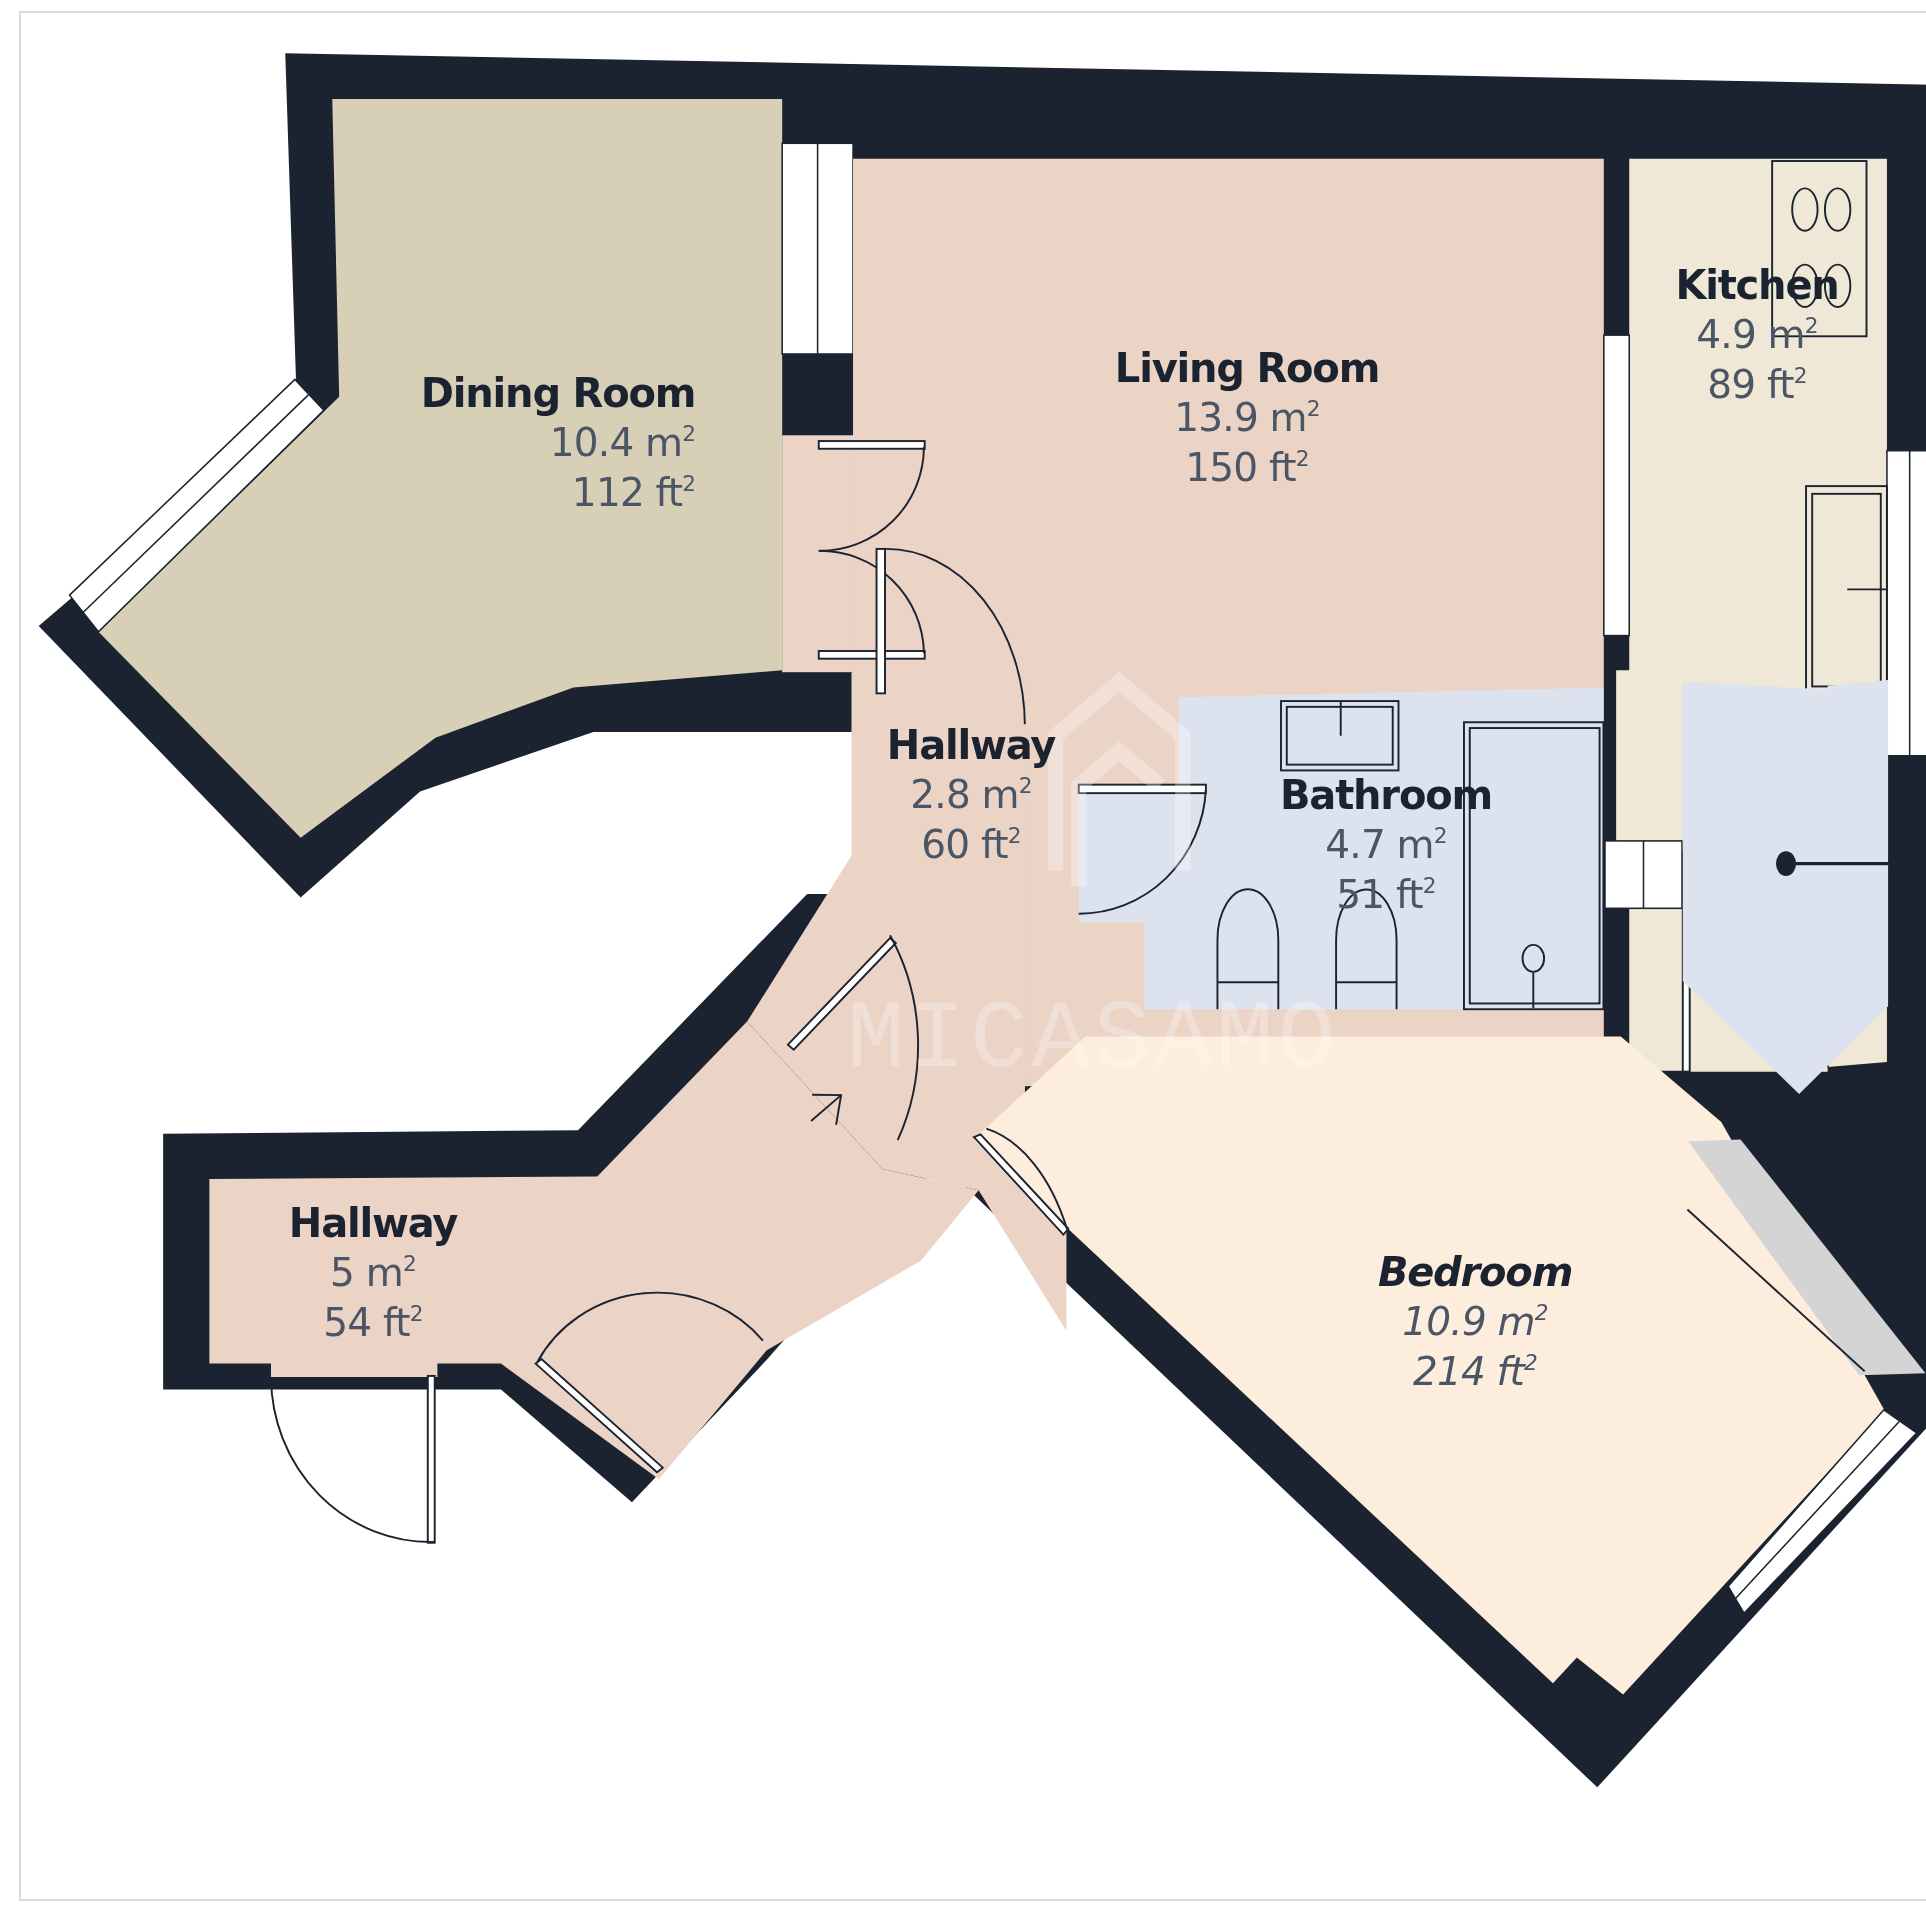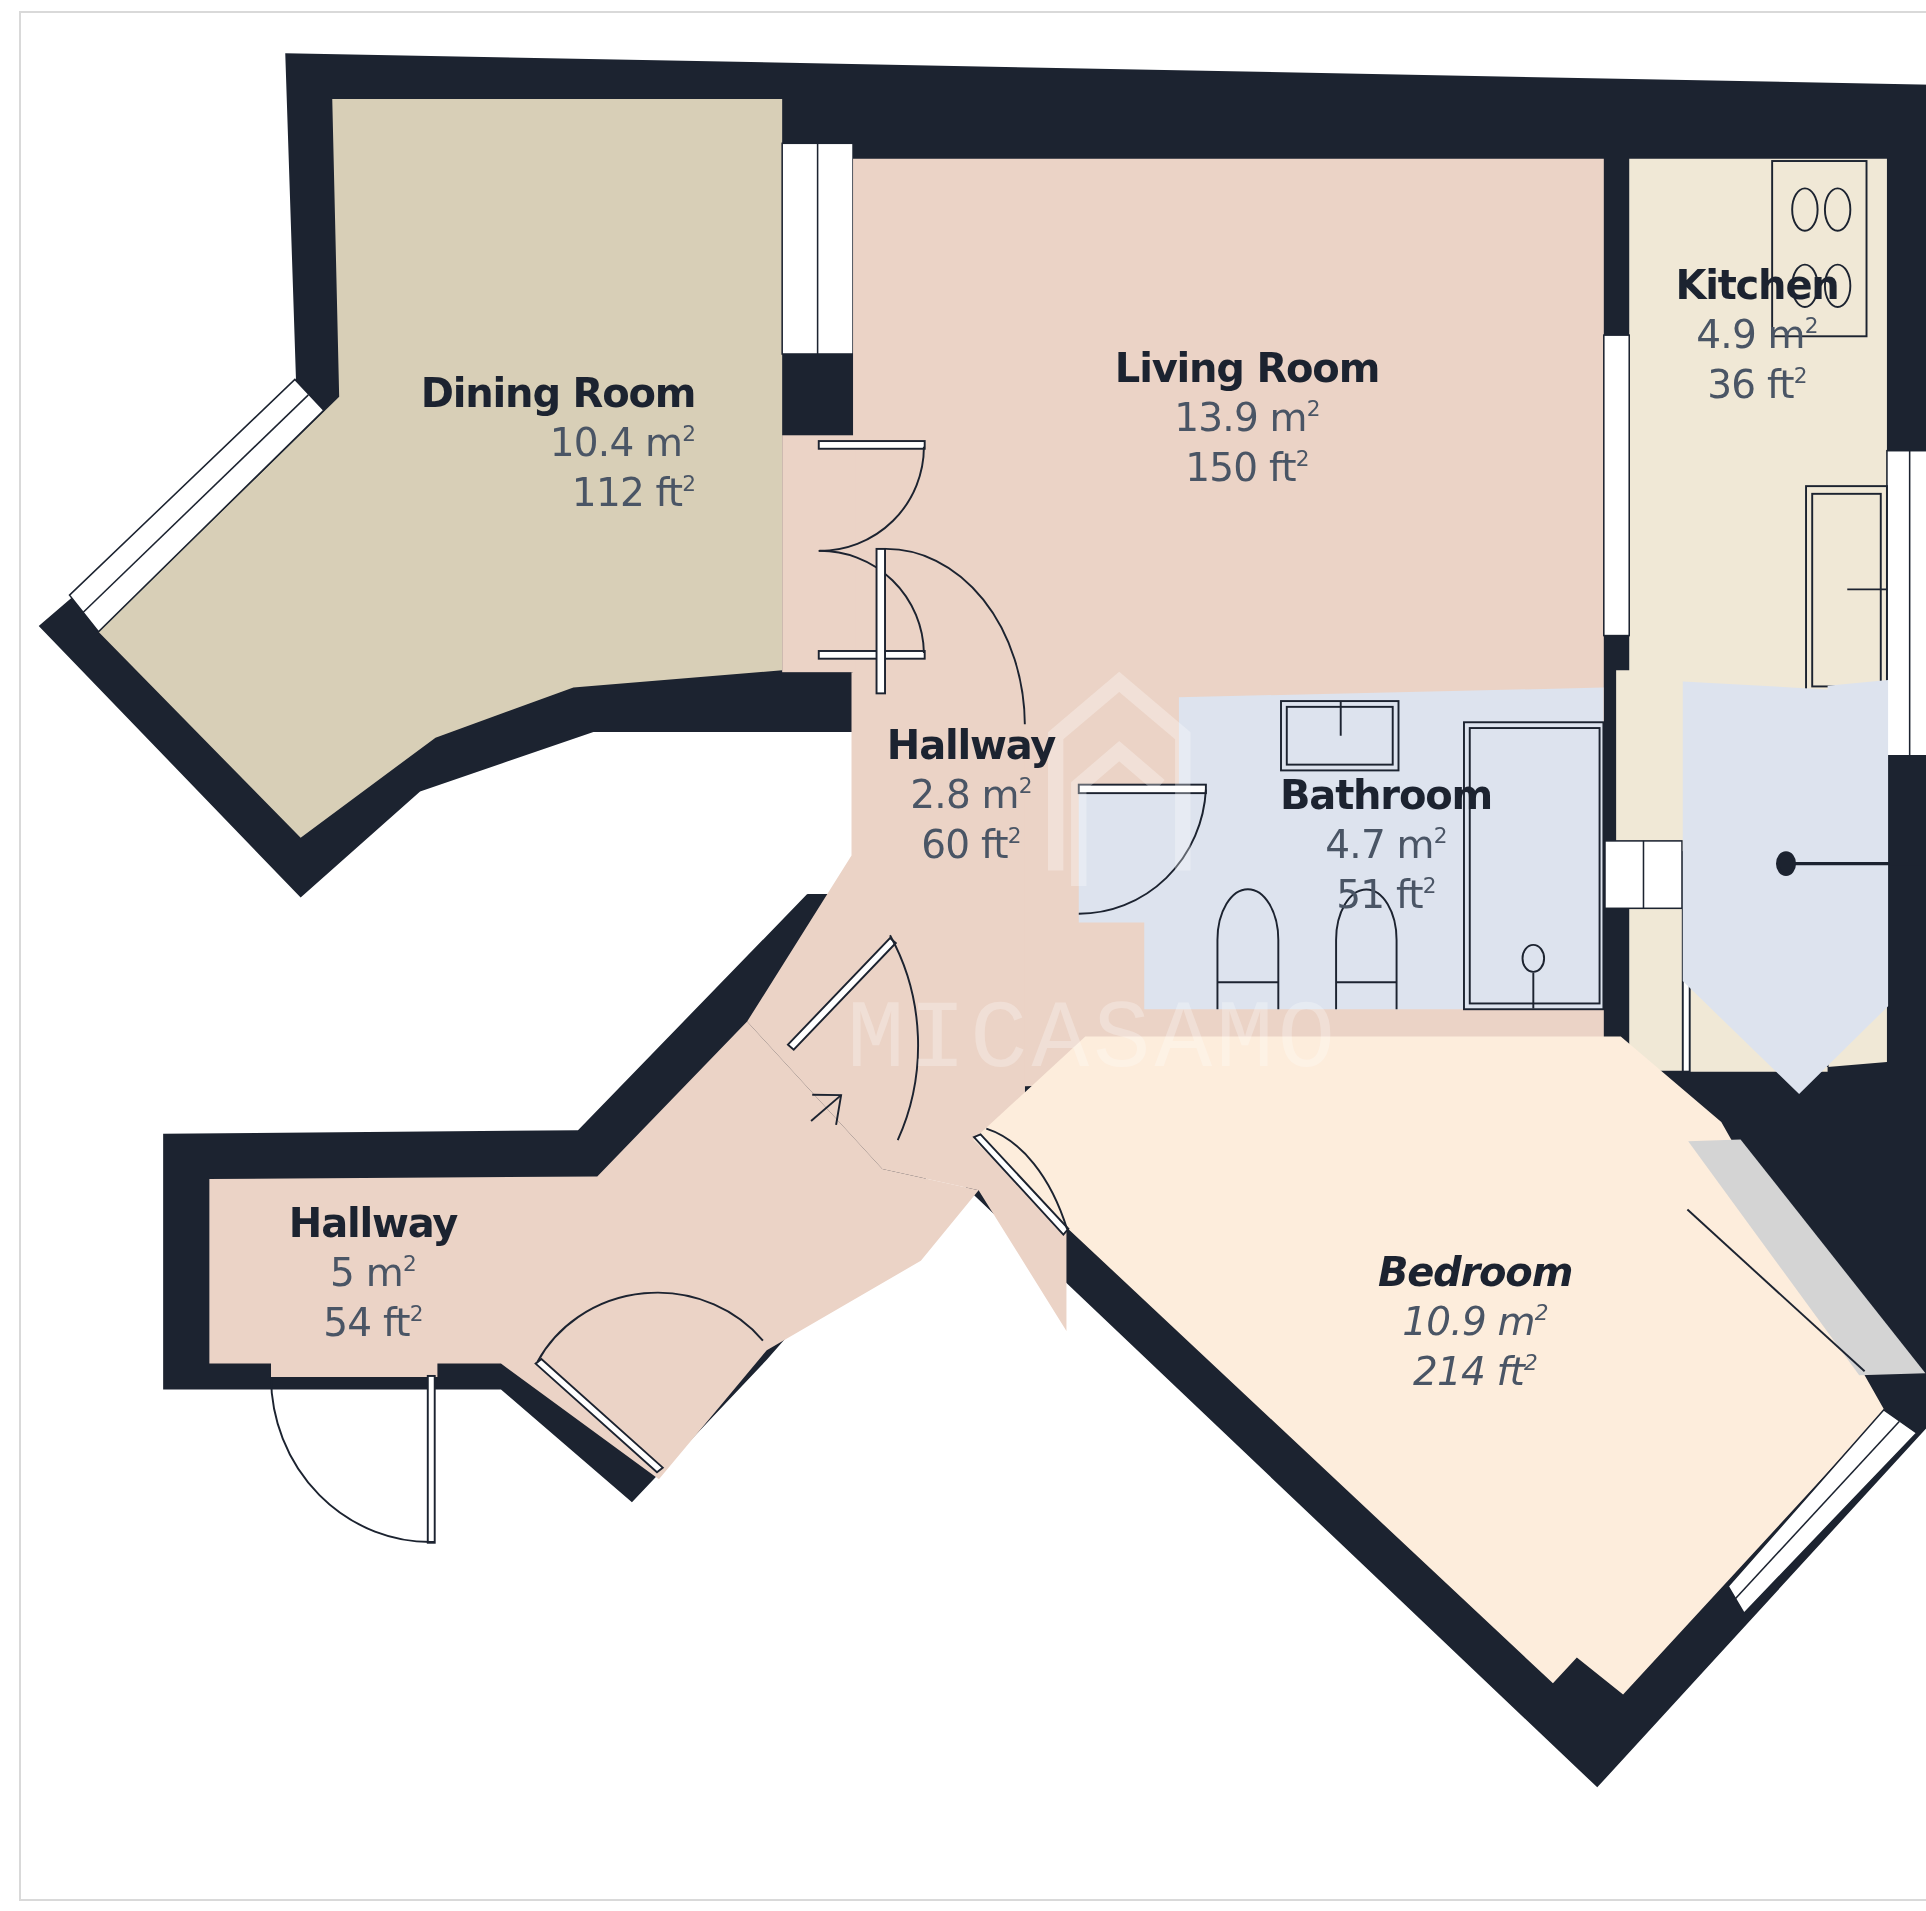--- a/index.html
+++ b/index.html
@@ -170,21 +170,21 @@
 
 <div class="rlabel" style="left:1247px; top:297px;margin-top:46px;">
   <div class="name">Living Room</div>
   <div class="area"><span>13.9 m</span><sup>2</sup></div>
   <div class="area"><span>150 ft</span><sup>2</sup></div>
 </div>
 
 <div class="rlabel" style="left:1757px; top:260px;">
   <div class="name">Kitchen</div>
   <div class="area"><span>4.9 m</span><sup>2</sup></div>
-  <div class="area"><span>36 ft</span><sup>2</sup></div>
+  <div class="area"><span>89 ft</span><sup>2</sup></div>
 </div>
 
 <div class="rlabel" style="left:971px; top:720px;">
   <div class="name">Hallway</div>
   <div class="area"><span>2.8 m</span><sup>2</sup></div>
   <div class="area"><span>60 ft</span><sup>2</sup></div>
 </div>
 
 <div class="rlabel" style="left:1386px; top:770px;">
   <div class="name">Bathroom</div>

